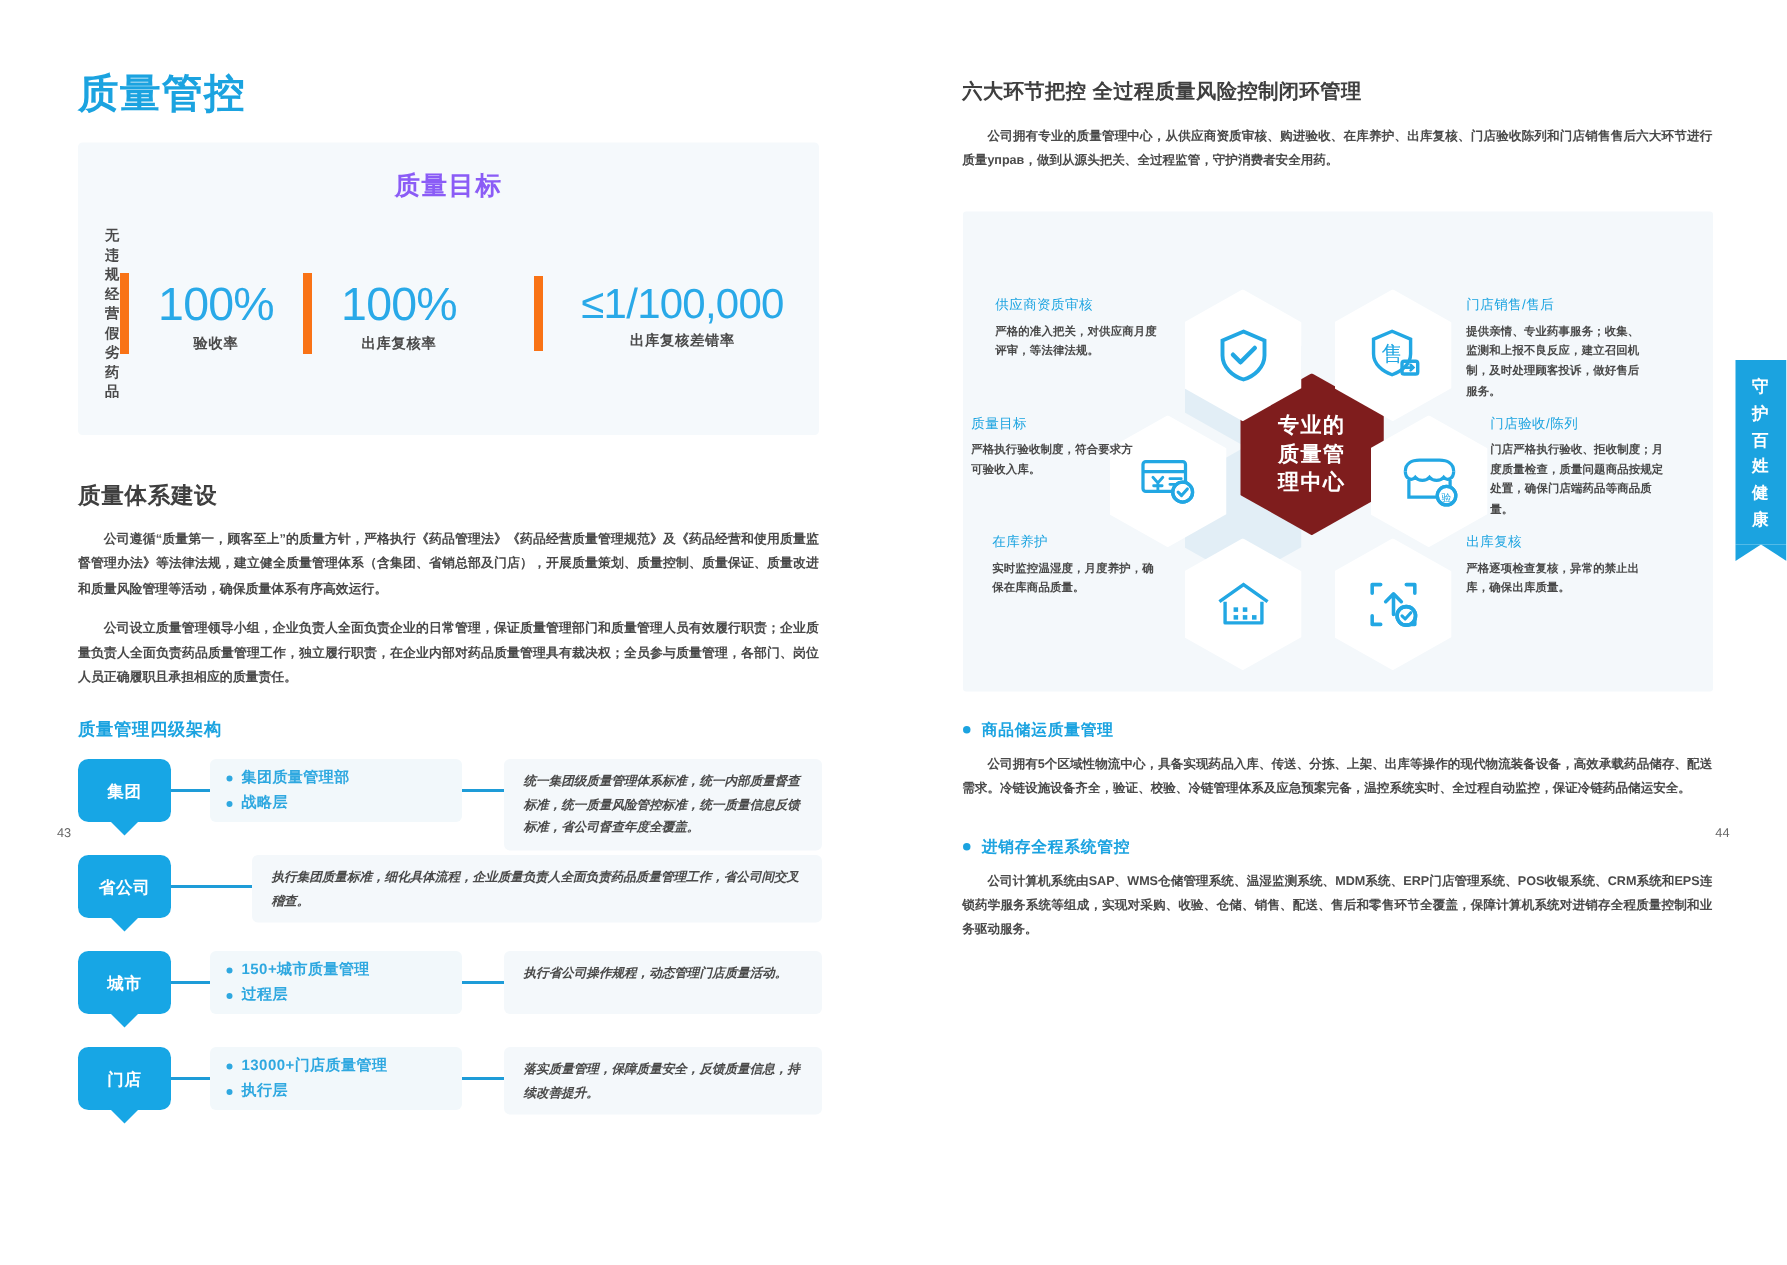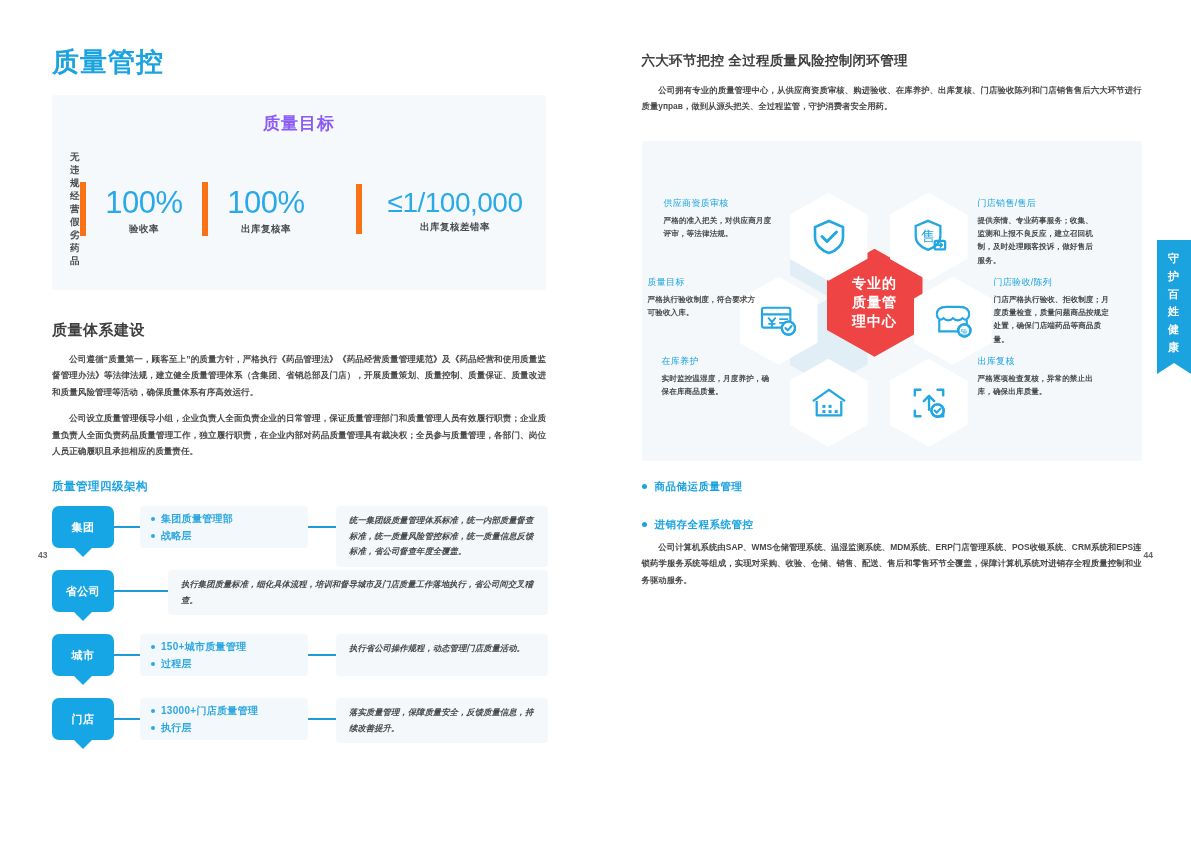--- a/index.html
+++ b/index.html
@@ -116,21 +116,21 @@
     position:relative;margin-top:26px;width:500px;height:320px;
     background:#f4f8fb;border-radius:2px;
   }
   .hex{
     position:absolute;width:78px;height:88px;
     background:#ffffff;
     clip-path:polygon(50% 0%,100% 25%,100% 75%,50% 100%,0% 75%,0% 25%);
     display:flex;align-items:center;justify-content:center;
   }
   .hex.center{
-    background:#ef4444;width:96px;height:108px;
+    background:#7f1d1d;width:96px;height:108px;
     color:#ffffff;font-size:14px;font-weight:bold;line-height:1.35;
     text-align:center;letter-spacing:1px;
   }
   .hex.ghost{background:#e2eef6;}
   .hex svg{display:block;}
   .hex-label{position:absolute;width:112px;}
   .hex-label.wide{width:122px;}
   .hex-label h4{
     margin:0 0 4px 0;font-size:9px;font-weight:normal;color:#1ba3e0;letter-spacing:.3px;
   }
@@ -157,21 +157,21 @@
     text-align:center;padding:10px 0 6px 0;letter-spacing:1px;
   }
   .side-tab::after{
     content:"";position:absolute;left:0;bottom:-11px;width:0;height:0;
     border-left:17px solid #1ba3e0;border-right:17px solid #1ba3e0;
     border-bottom:11px solid transparent;
   }
   .side-tab span{display:block;}
 
   .pagenum{
-    position:absolute;bottom:42px;font-size:8.5px;color:#666666;font-weight:bold;
+    position:absolute;bottom:42px;font-size:8.5px;color:#666666;font-weight:normal;
   }
   .pagenum.left{left:38px;}
   .pagenum.right{right:38px;}
 </style>
 </head>
 <body>
 
 <div class="spread">
 
   <div class="page page-left">
@@ -228,21 +228,21 @@
       <div class="org-row">
         <div class="org-badge-wrap">
           <div class="org-badge">省公司</div>
         </div>
         <div class="org-conn">
             <i></i>
           </div>
         <div class="org-conn2">
             <i></i>
           </div>
-        <div class="org-desc">执行集团质量标准，细化具体流程，培训和督导城市及门店质量工作落地执行，省公司间交叉稽查。</div>
+        <div class="org-desc">执行集团质量标准，细化具体流程，企业质量负责人全面负责药品质量管理工作，省公司间交叉稽查。</div>
       </div>
 
       <div class="org-row">
         <div class="org-badge-wrap">
           <div class="org-badge">城市</div>
         </div>
         <div class="org-conn">
             <i></i>
           </div>
         <div class="org-mid">
@@ -398,20 +398,21 @@
 
       <div class="hex-label wide right" style="left:336px;top:214px;">
         <h4>出库复核</h4>
         <p>严格逐项检查复核，异常的禁止出库，确保出库质量。</p>
       </div>
 
     </div>
 
     <div class="block-bottom">
       <div class="bullet-head">商品储运质量管理</div>
+      <p class="r-para">公司拥有5个区域性物流中心，具备实现药品入库、传送、分拣、上架、出库等操作的现代物流装备设备，高效承载药品储存、配送需求。冷链设施设备齐全，验证、校验、冷链管理体系及应急预案完备，温控系统实时、全过程自动监控，保证冷链药品储运安全。</p>
     </div>
 
     <div class="block-bottom2">
       <div class="bullet-head">进销存全程系统管控</div>
       <p class="r-para">公司计算机系统由SAP、WMS仓储管理系统、温湿监测系统、MDM系统、ERP门店管理系统、POS收银系统、CRM系统和EPS连锁药学服务系统等组成，实现对采购、收验、仓储、销售、配送、售后和零售环节全覆盖，保障计算机系统对进销存全程质量控制和业务驱动服务。</p>
     </div>
 
     <div class="side-tab">
       <span>守</span>
       <span>护</span>

